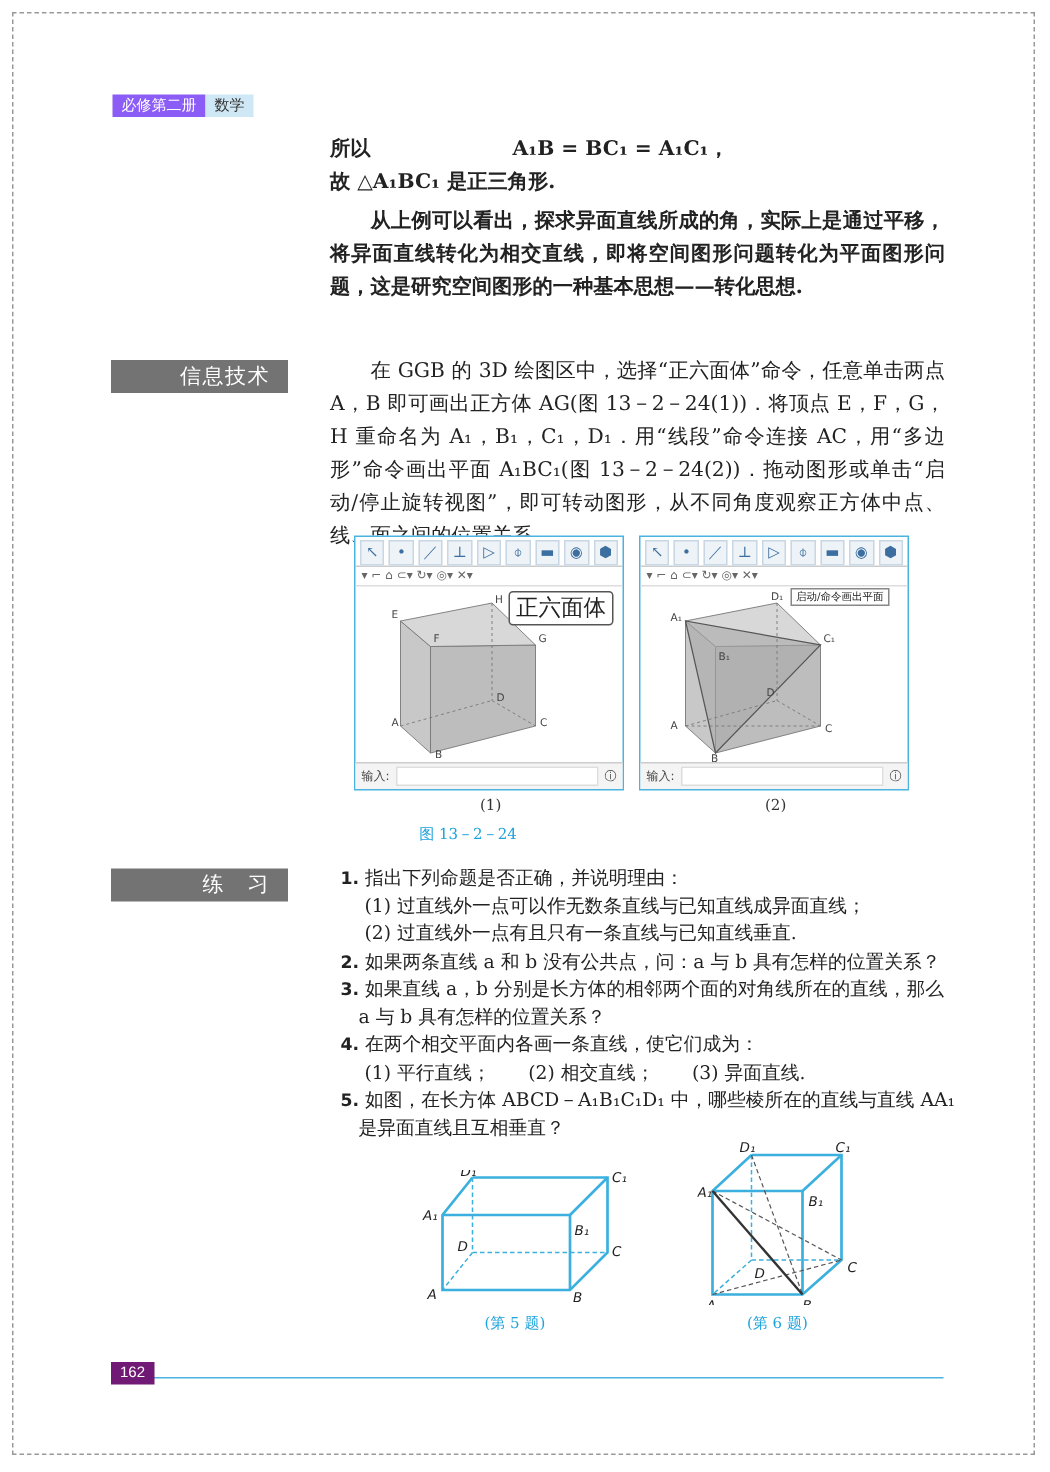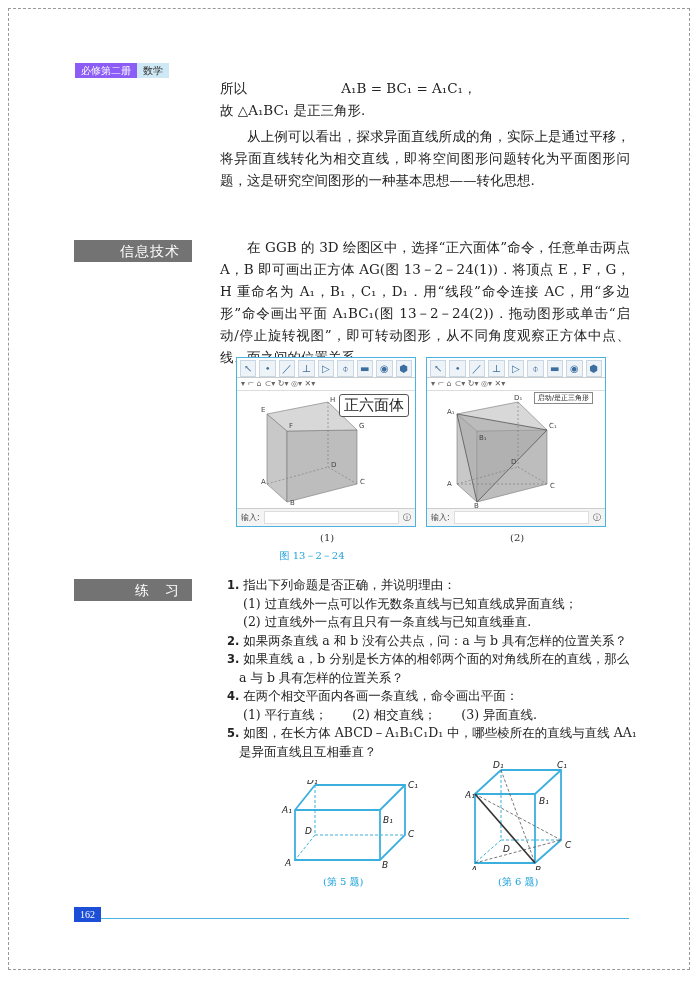--- a/index.html
+++ b/index.html
@@ -31,35 +31,35 @@
                     font-family:"DejaVu Sans",sans-serif; color:#444; display:flex; }
   .ggb .input-bar .field { flex:1; background:#fff; border:1px solid #ddd; margin:2px 4px; }
   .cap { position:absolute; font-size:10px; color:#333; }
   .fig-title { position:absolute; left:0; width:624px; top:549px; text-align:center; font-size:10px; color:#1da2dc; }
   .ex { position:absolute; left:227px; width:410px; font-size:12.5px; line-height:18.5px; }
   .ex p { margin:0; }
   .ex .sub { padding-left:16px; }
   .ex b { font-family:"DejaVu Sans",sans-serif; font-size:11.5px; }
   .fig-cap { position:absolute; font-size:10px; color:#1da2dc; }
   .footer { position:absolute; left:74px; top:903px; width:555px; height:15px; border-bottom:1.5px solid #4ab3df; }
-  .page-num { background:#1d4ed8; color:#fff; font-size:10px; padding:0 6px; line-height:15px; display:inline-block;
-              font-family:Liberation Serif, serif; height:15px; }
+  .page-num { background:#701a75; color:#fff; font-size:10px; padding:0 6px; line-height:15px; display:inline-block;
+              font-family:Liberation Sans, sans-serif; height:15px; }
   svg text { font-family:"DejaVu Sans",sans-serif; }
 </style>
 </head>
 <body>
 
 <div class="frame"></div>
 
 <div class="header-tag">
   <span class="tag-book">必修第二册</span>
   <span class="tag-subj">数学</span>
 </div>
 
-<div class="text" style="top:77px;">
+<div class="text" style="top:88px;font-weight:bold;">
   <p class="line">
     <span>所以</span>
     <span style="margin-left:90px;">A₁B = BC₁ = A₁C₁，</span>
   </p>
   <p class="line">故 △A₁BC₁ 是正三角形.</p>
   <p class="para" style="margin-top:4px;">从上例可以看出，探求异面直线所成的角，实际上是通过平移，将异面直线转化为相交直线，即将空间图形问题转化为平面图形问题，这是研究空间图形的一种基本思想——转化思想.</p>
 </div>
 
 <div class="side-label" style="top:240px;">信息技术</div>
 <div class="text" style="top:236px;">
@@ -137,40 +137,40 @@
         <text x="122" y="36">C₁</text>
         <text x="87" y="8">D₁</text>
         <text x="20" y="94">A</text>
         <text x="47" y="116">B</text>
         <text x="123" y="96">C</text>
         <text x="84" y="72">D</text>
       </g>
     </svg>
   </div>
   <div style="position:absolute; right:12px; top:34px; background:#fff; border:1px solid #888;
-              font-size:7px; padding:0 3px;">启动/是正三角形</div>
+              font-size:7px; padding:0 3px;">启动/命令画出平面</div>
   <div class="input-bar">
     <span>输入:</span>
     <span class="field"></span>
     <span style="padding-right:4px;">ⓘ</span>
   </div>
 </div>
 
 <div class="cap" style="left:320px; top:532px;">(1)</div>
 <div class="cap" style="left:510px; top:532px;">(2)</div>
 <div class="fig-title">图 13－2－24</div>
 
 <div class="side-label" style="top:579px;">练　习</div>
 <div class="ex" style="top:576px;">
   <p><b>1.</b> <span>指出下列命题是否正确，并说明理由：</span></p>
   <p class="sub">(1) 过直线外一点可以作无数条直线与已知直线成异面直线；</p>
   <p class="sub">(2) 过直线外一点有且只有一条直线与已知直线垂直.</p>
   <p><b>2.</b> <span>如果两条直线 a 和 b 没有公共点，问：a 与 b 具有怎样的位置关系？</span></p>
   <p style="padding-left:12px; text-indent:-12px;"><b>3.</b> <span>如果直线 a，b 分别是长方体的相邻两个面的对角线所在的直线，那么 a 与 b 具有怎样的位置关系？</span></p>
-  <p><b>4.</b> <span>在两个相交平面内各画一条直线，命令画出平面：</span></p>
+  <p><b>4.</b> <span>在两个相交平面内各画一条直线，使它们成为：</span></p>
   <p class="sub">(1) 平行直线；　　(2) 相交直线；　　(3) 异面直线.</p>
   <p style="padding-left:12px; text-indent:-12px;"><b>5.</b> <span>如图，在长方体 ABCD－A₁B₁C₁D₁ 中，哪些棱所在的直线与直线 AA₁ 是异面直线且互相垂直？</span></p>
 </div>
 
 <svg style="position:absolute; left:280px; top:780px;" width="150" height="90">
   <g stroke="#3bb0de" stroke-width="1.8" fill="none">
     <polyline points="35,5 125,5 125,55 100,80 15,80 15,30 35,5"></polyline>
     <line x1="15" y1="30" x2="100" y2="30"></line>
     <line x1="100" y1="30" x2="125" y2="5"></line>
     <line x1="100" y1="30" x2="100" y2="80"></line>

